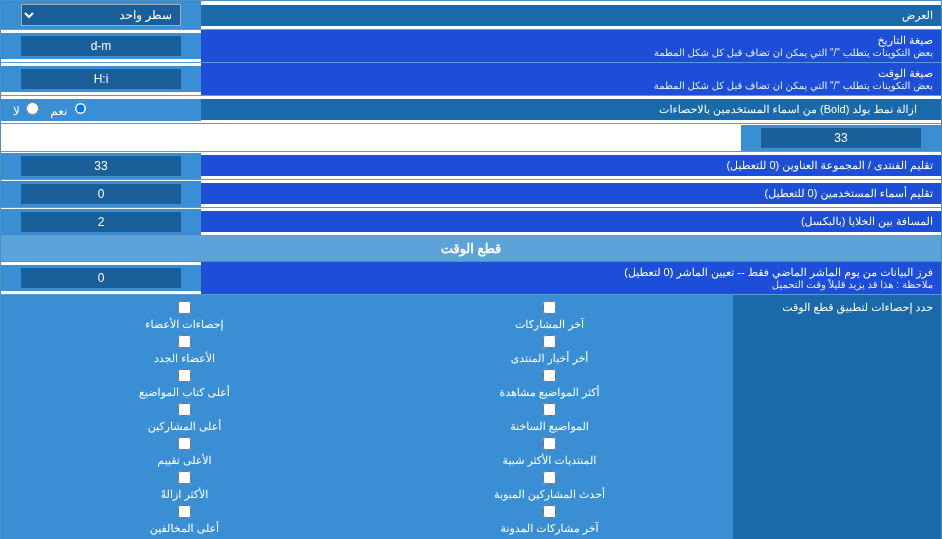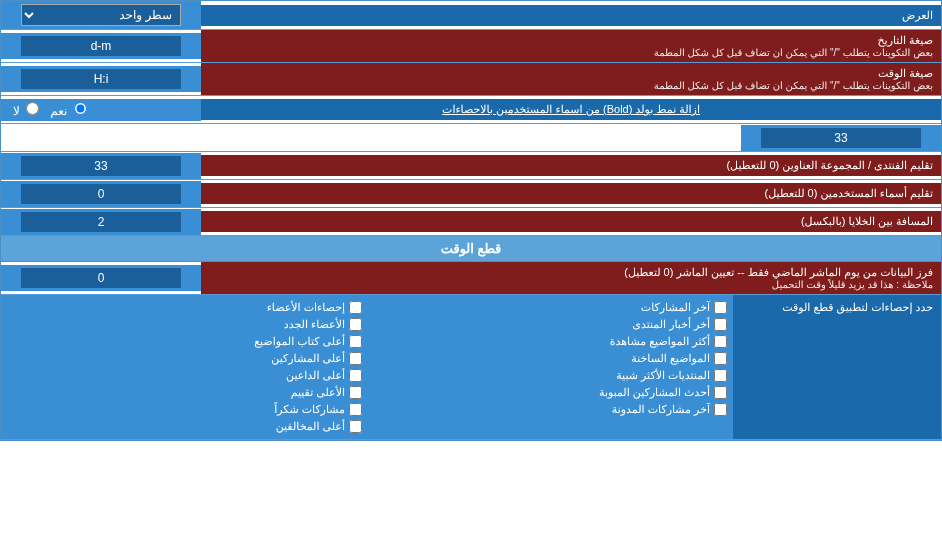--- a/index.html
+++ b/index.html
@@ -12,21 +12,21 @@
     }
 
     .row {
       display: flex;
       align-items: center;
       border-bottom: 1px solid #5b9bd5;
       min-height: 28px;
     }
 
     .row-label {
-      background: #7f1d1d;
+      background: #1d4ed8;
       color: #fff;
       padding: 4px 8px;
       text-align: right;
       flex: 1;
       font-size: 11px;
     }
 
     .row-input-area {
       background: #3a8fd4;
       display: flex;
@@ -96,24 +96,23 @@
       display: flex;
       align-items: center;
       border-bottom: 1px solid #5b9bd5;
       min-height: 28px;
     }
 
     .radio-label {
       background: #1a6aab;
       color: #fff;
       padding: 4px 24px;
-      text-align: center;
-      flex: 1;
-      font-size: 11px;
-      text-decoration: underline;
+      text-align: right;
+      flex: 1;
+      font-size: 11px;
     }
 
     .radio-area {
       background: #3a8fd4;
       display: flex;
       align-items: center;
       justify-content: flex-end;
       padding: 3px 12px;
       min-width: 200px;
       gap: 8px;
@@ -158,20 +157,21 @@
       gap: 4px;
     }
 
     .checkbox-item {
       display: flex;
       align-items: center;
       gap: 4px;
       color: #fff;
       font-size: 11px;
       direction: rtl;
+      flex-direction: column;
     }
 
     .checkbox-item input[type=checkbox] {
       margin: 0;
     }
 
     .main-container {
       border: 1px solid #4a8fc5;
     }
   </style>
@@ -311,29 +311,25 @@
         <div class="checkbox-item">
           <input type="checkbox" style="">
           <span>أعلى كتاب المواضيع</span>
         </div>
         <div class="checkbox-item">
           <input type="checkbox" style="">
           <span>أعلى المشاركين</span>
         </div>
         <div class="checkbox-item">
           <input type="checkbox" style="">
-          <span>أعلى الداعين</span>
-        </div>
-        <div class="checkbox-item">
-          <input type="checkbox" style="">
           <span>الأعلى تقييم</span>
         </div>
         <div class="checkbox-item">
           <input type="checkbox" style="">
-          <span>مشاركات شكراً</span>
+          <span>الأكثر ازالةً</span>
         </div>
         <div class="checkbox-item">
           <input type="checkbox" style="">
           <span>أعلى المخالفين</span>
         </div>
       </div>
 
     </div>
   </div>
 

